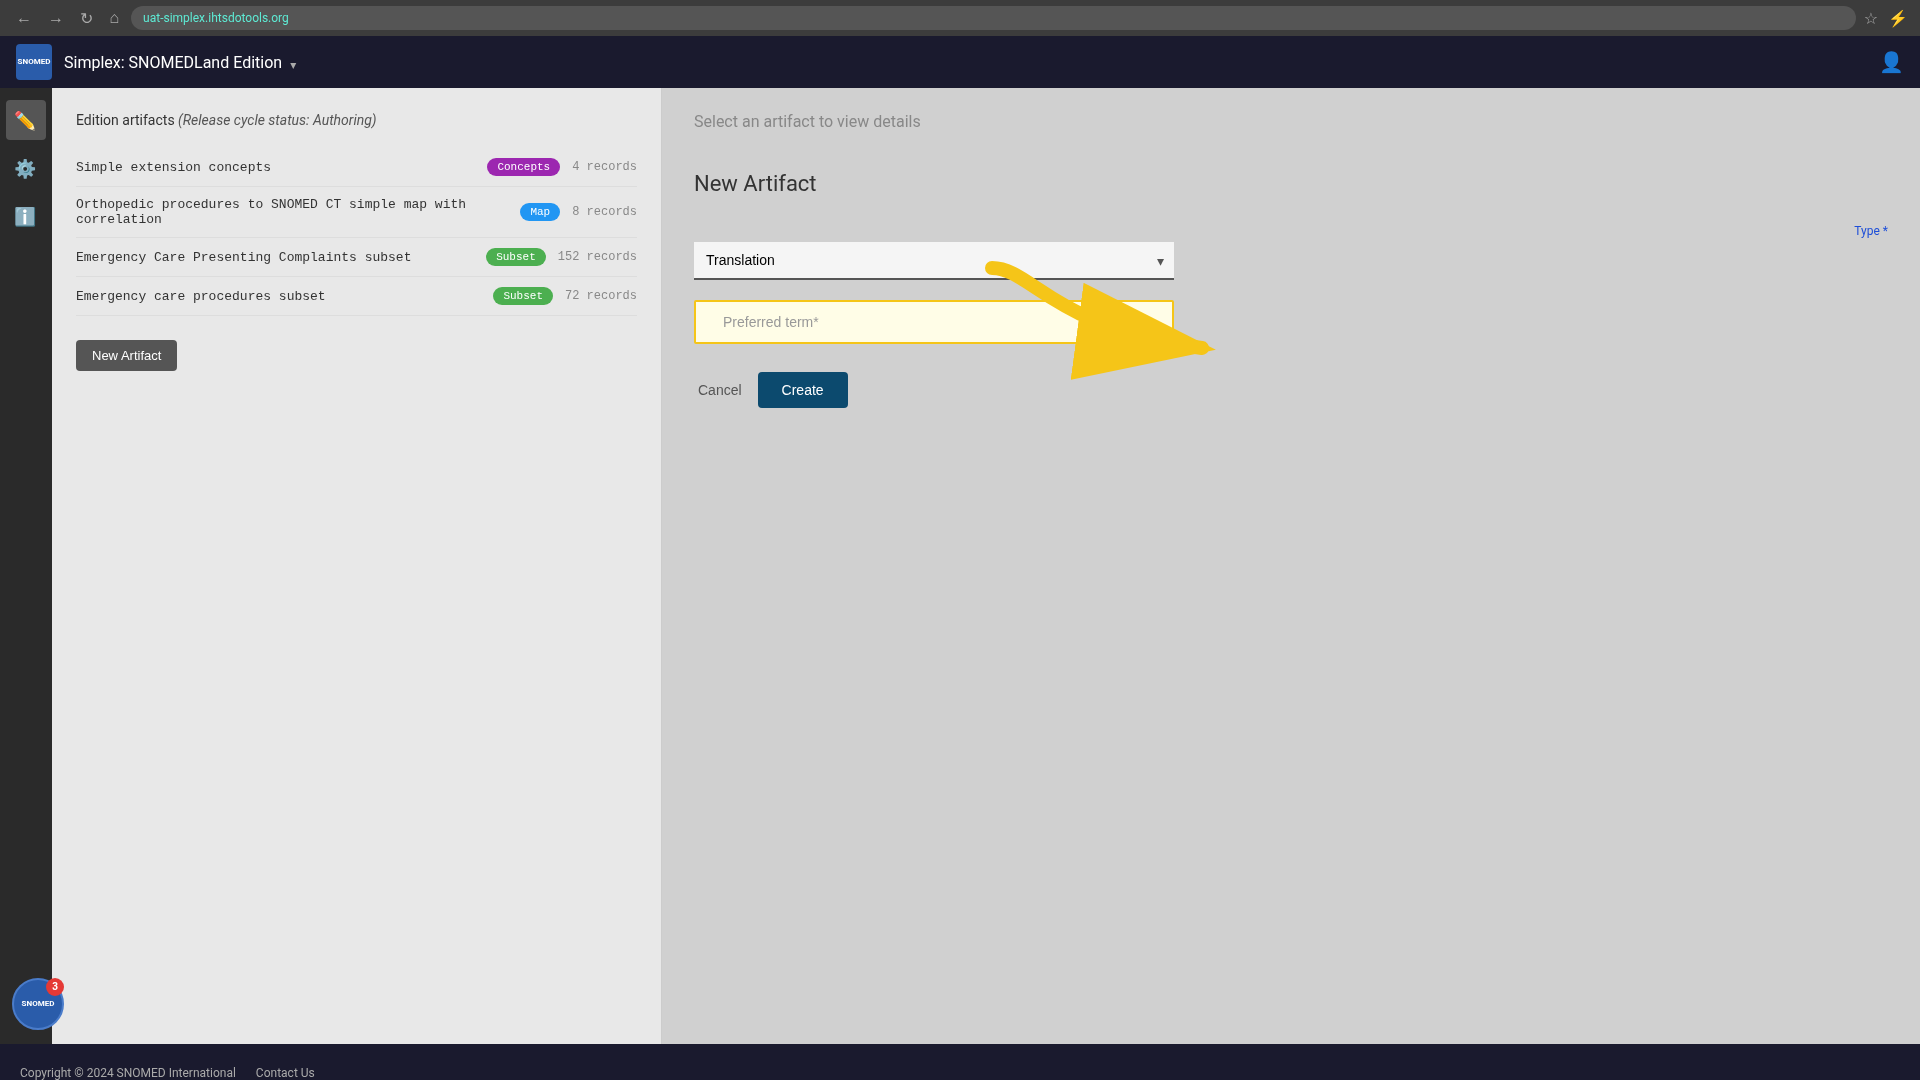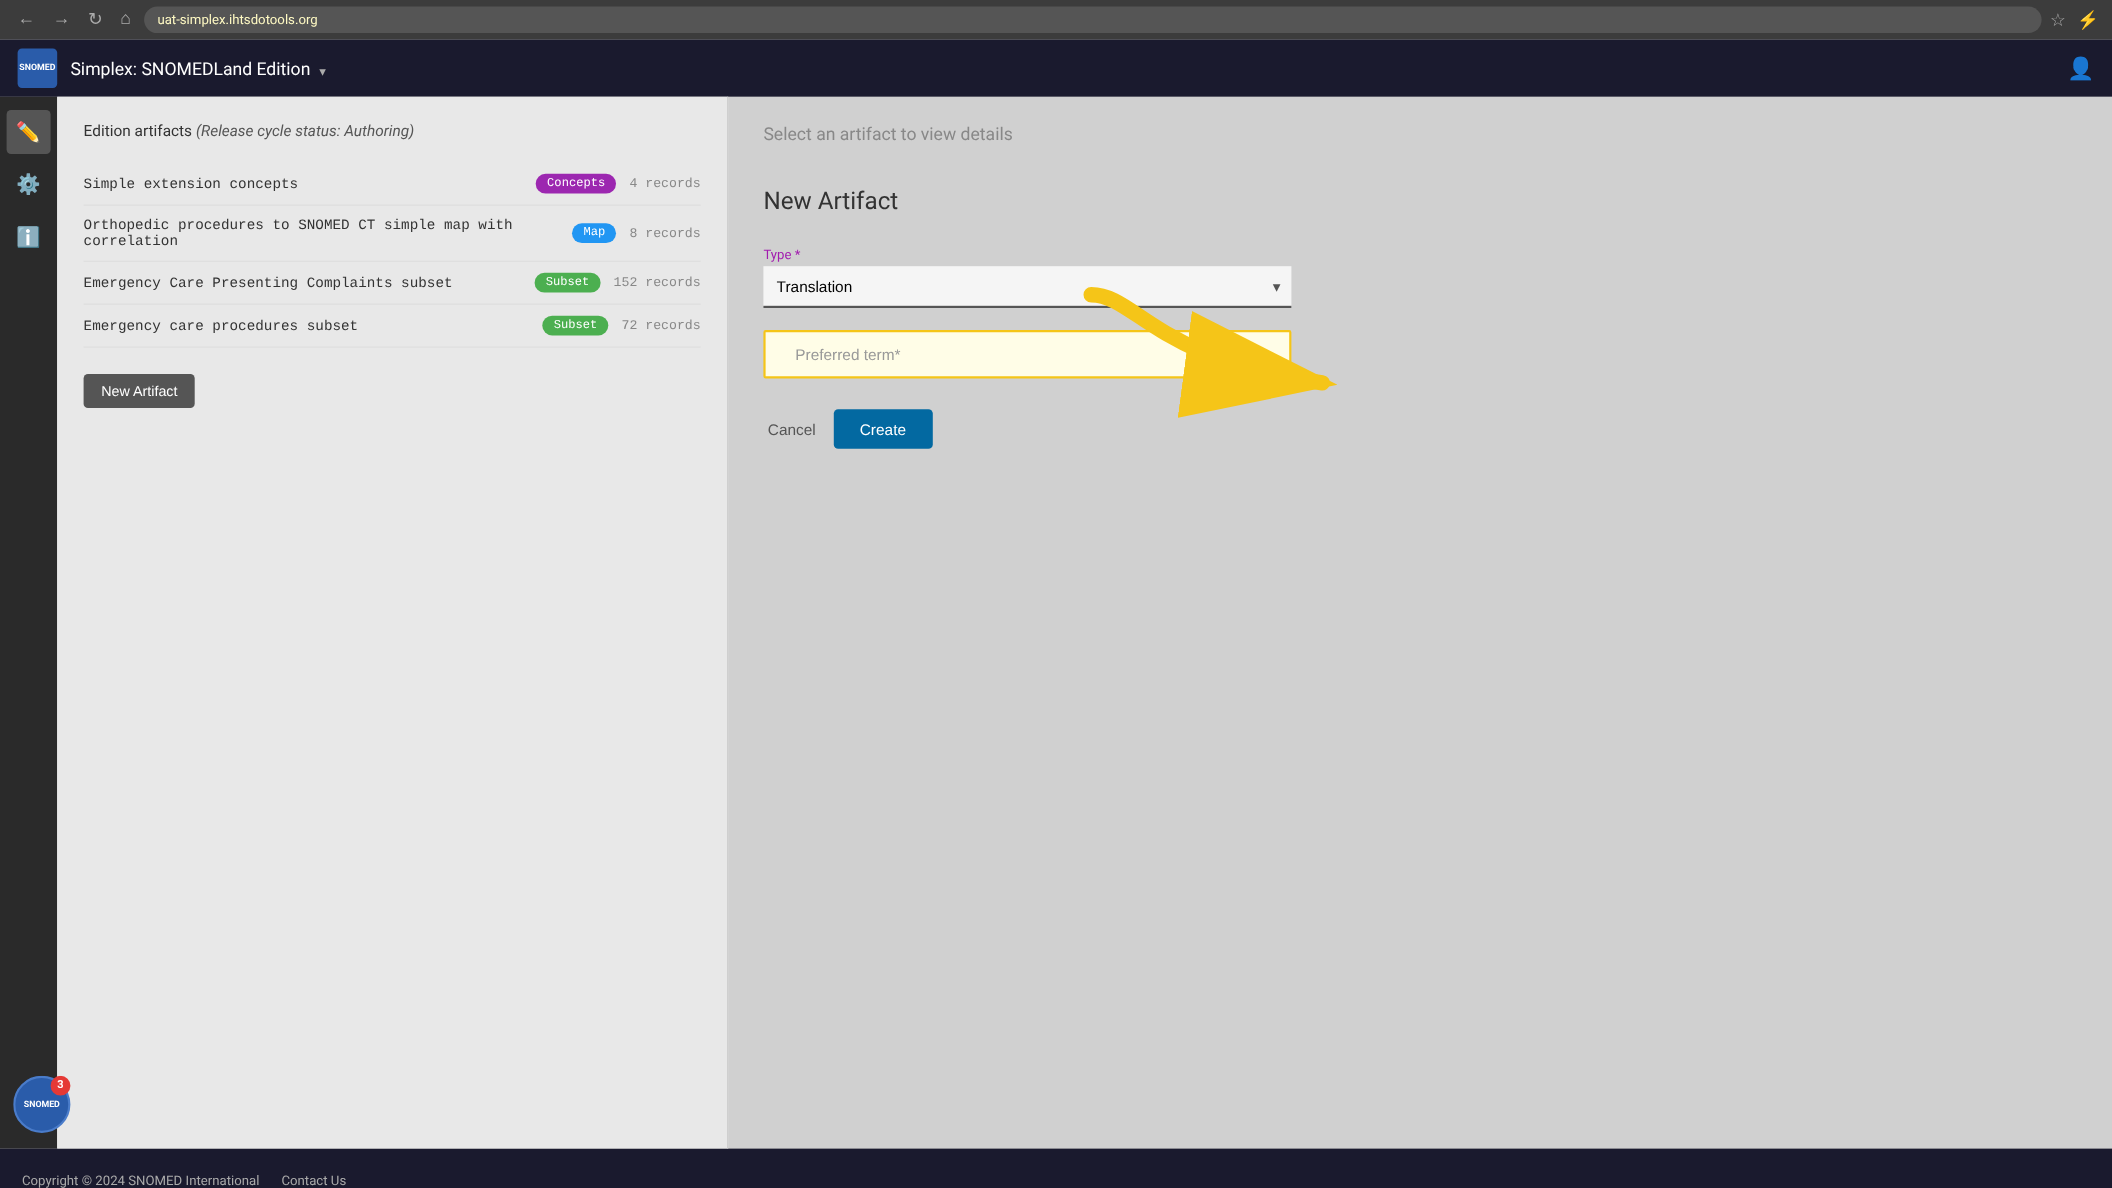--- a/index.html
+++ b/index.html
@@ -23,21 +23,21 @@
       padding: 2px 4px;
     }
     .browser-address-bar {
       flex: 1;
       background: #555;
       border-radius: 12px;
       height: 24px;
       display: flex;
       align-items: center;
       padding: 0 12px;
-      color: #fef9c3;
+      color: #5eead4;
       font-size: 12px;
     }
     .browser-icons {
       display: flex;
       gap: 10px;
       color: #aaa;
       font-size: 16px;
     }
 
     
@@ -196,23 +196,24 @@
       color: #333;
       margin-bottom: 28px;
     }
 
     
     .form-group {
       margin-bottom: 20px;
     }
     .form-label {
       font-size: 12px;
-      color: #a21caf;
+      color: #1d4ed8;
       margin-bottom: 4px;
       display: block;
+      text-align: right;
     }
     .form-select-wrapper {
       position: relative;
       width: 480px;
     }
     .form-select {
       width: 100%;
       padding: 10px 12px;
       border: none;
       border-bottom: 2px solid #555;
@@ -249,21 +250,21 @@
     }
     .btn-cancel {
       background: none;
       border: none;
       color: #555;
       font-size: 14px;
       cursor: pointer;
       padding: 8px 4px;
     }
     .btn-create {
-      background: #0369a1;
+      background: #0c4a6e;
       color: white;
       border: none;
       padding: 10px 24px;
       border-radius: 4px;
       font-size: 14px;
       cursor: pointer;
     }
 
     
     .app-footer {

